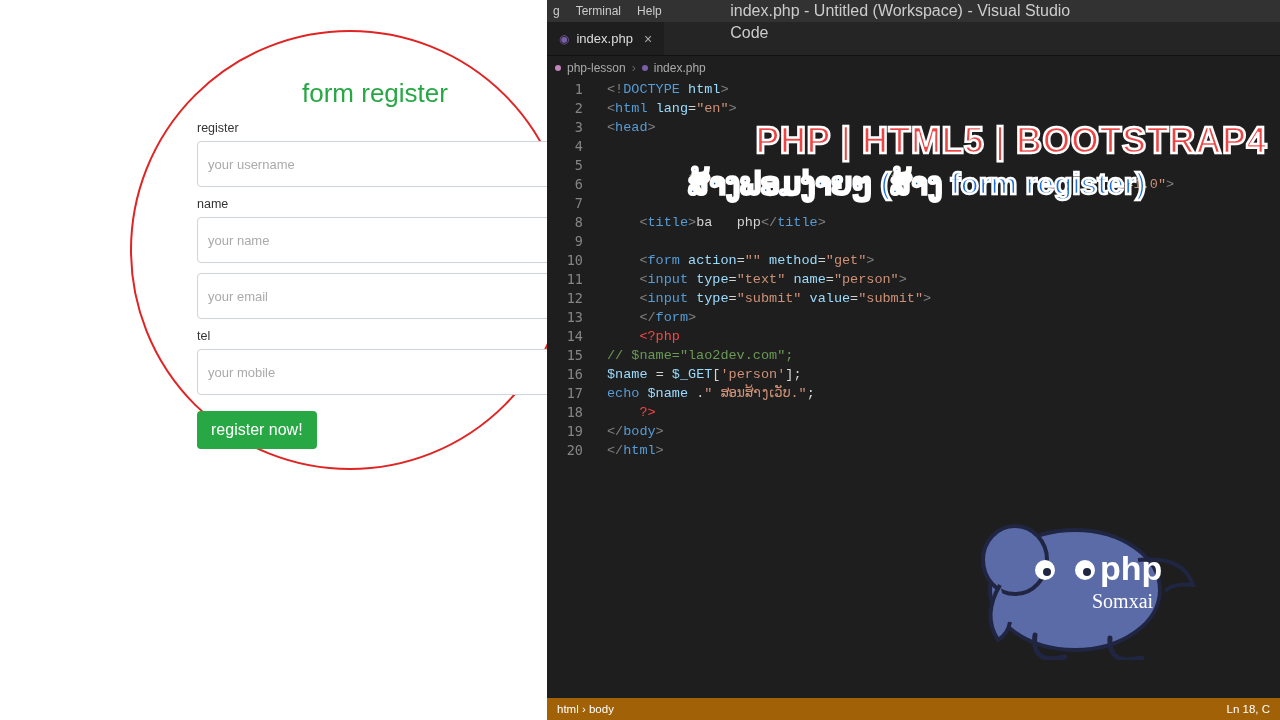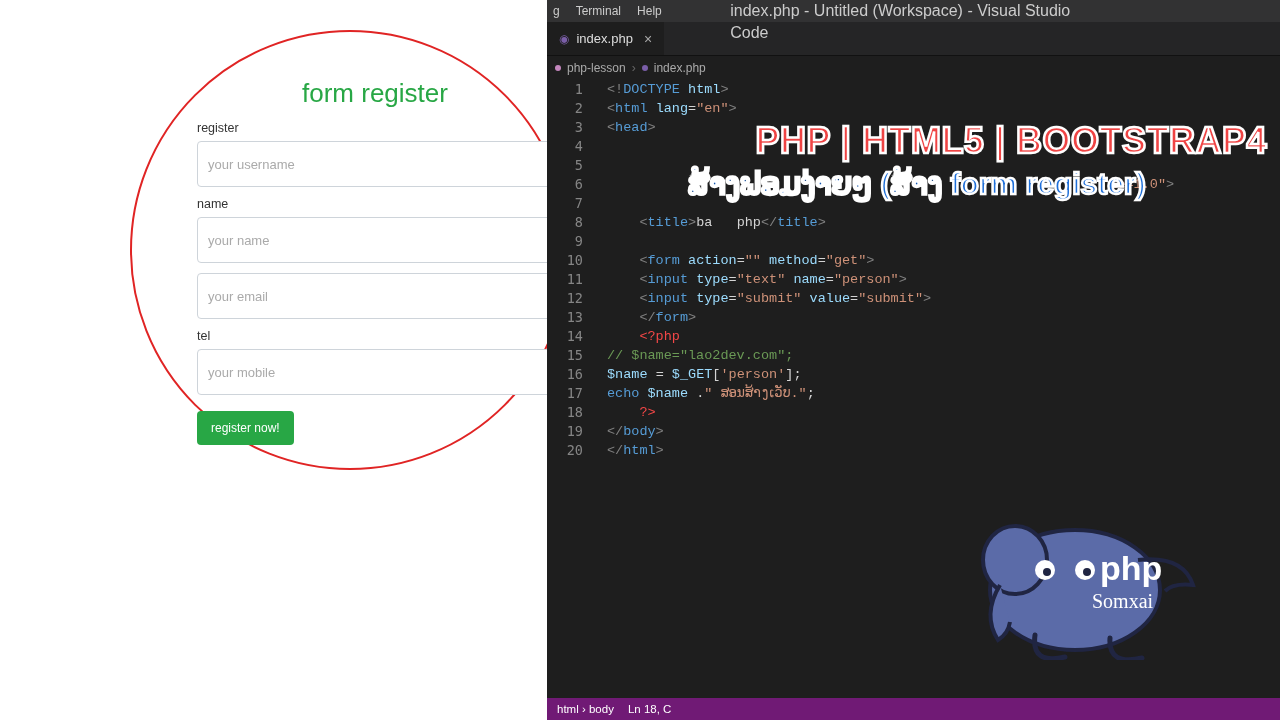--- a/index.html
+++ b/index.html
@@ -53,21 +53,21 @@
     background: #fff;
   }
   .fld input::placeholder { color: #aaa; }
   .btn-register {
     margin-top: 6px;
     background: #28a745;
     color: #fff;
     border: none;
     border-radius: 4px;
     padding: 10px 14px;
-    font-size: 12px;
+    font-size: 16px;
     cursor: pointer;
   }
 
   
   .right-pane {
     position: absolute; left: 547px; top: 0;
     width: 733px; height: 720px;
     background: #1e1e1e;
     color: #d4d4d4;
     font-size: 13px;
@@ -147,22 +147,22 @@
   }
   .overlay-title .l2 {
     font-size: 30px;
     color: #1e6fd9;
     -webkit-text-stroke: 2.5px #fff;
     margin-top: 4px;
   }
 
   .statusbar {
     position:absolute; bottom:0; left:0; right:0; height:22px;
-    background:#701a75; color:#fff;
-    display:flex; align-items:center; justify-content:flex-start;
+    background:#a16207; color:#fff;
+    display:flex; align-items:center; justify-content:space-between;
     padding:0 10px; font-size:11.5px; gap:14px;
   }
 
   
   .elephant {
     position:absolute; right:80px; bottom:60px;
     width:240px; height:190px;
   }
   .elephant svg { width:100%; height:100%; }
 </style>

